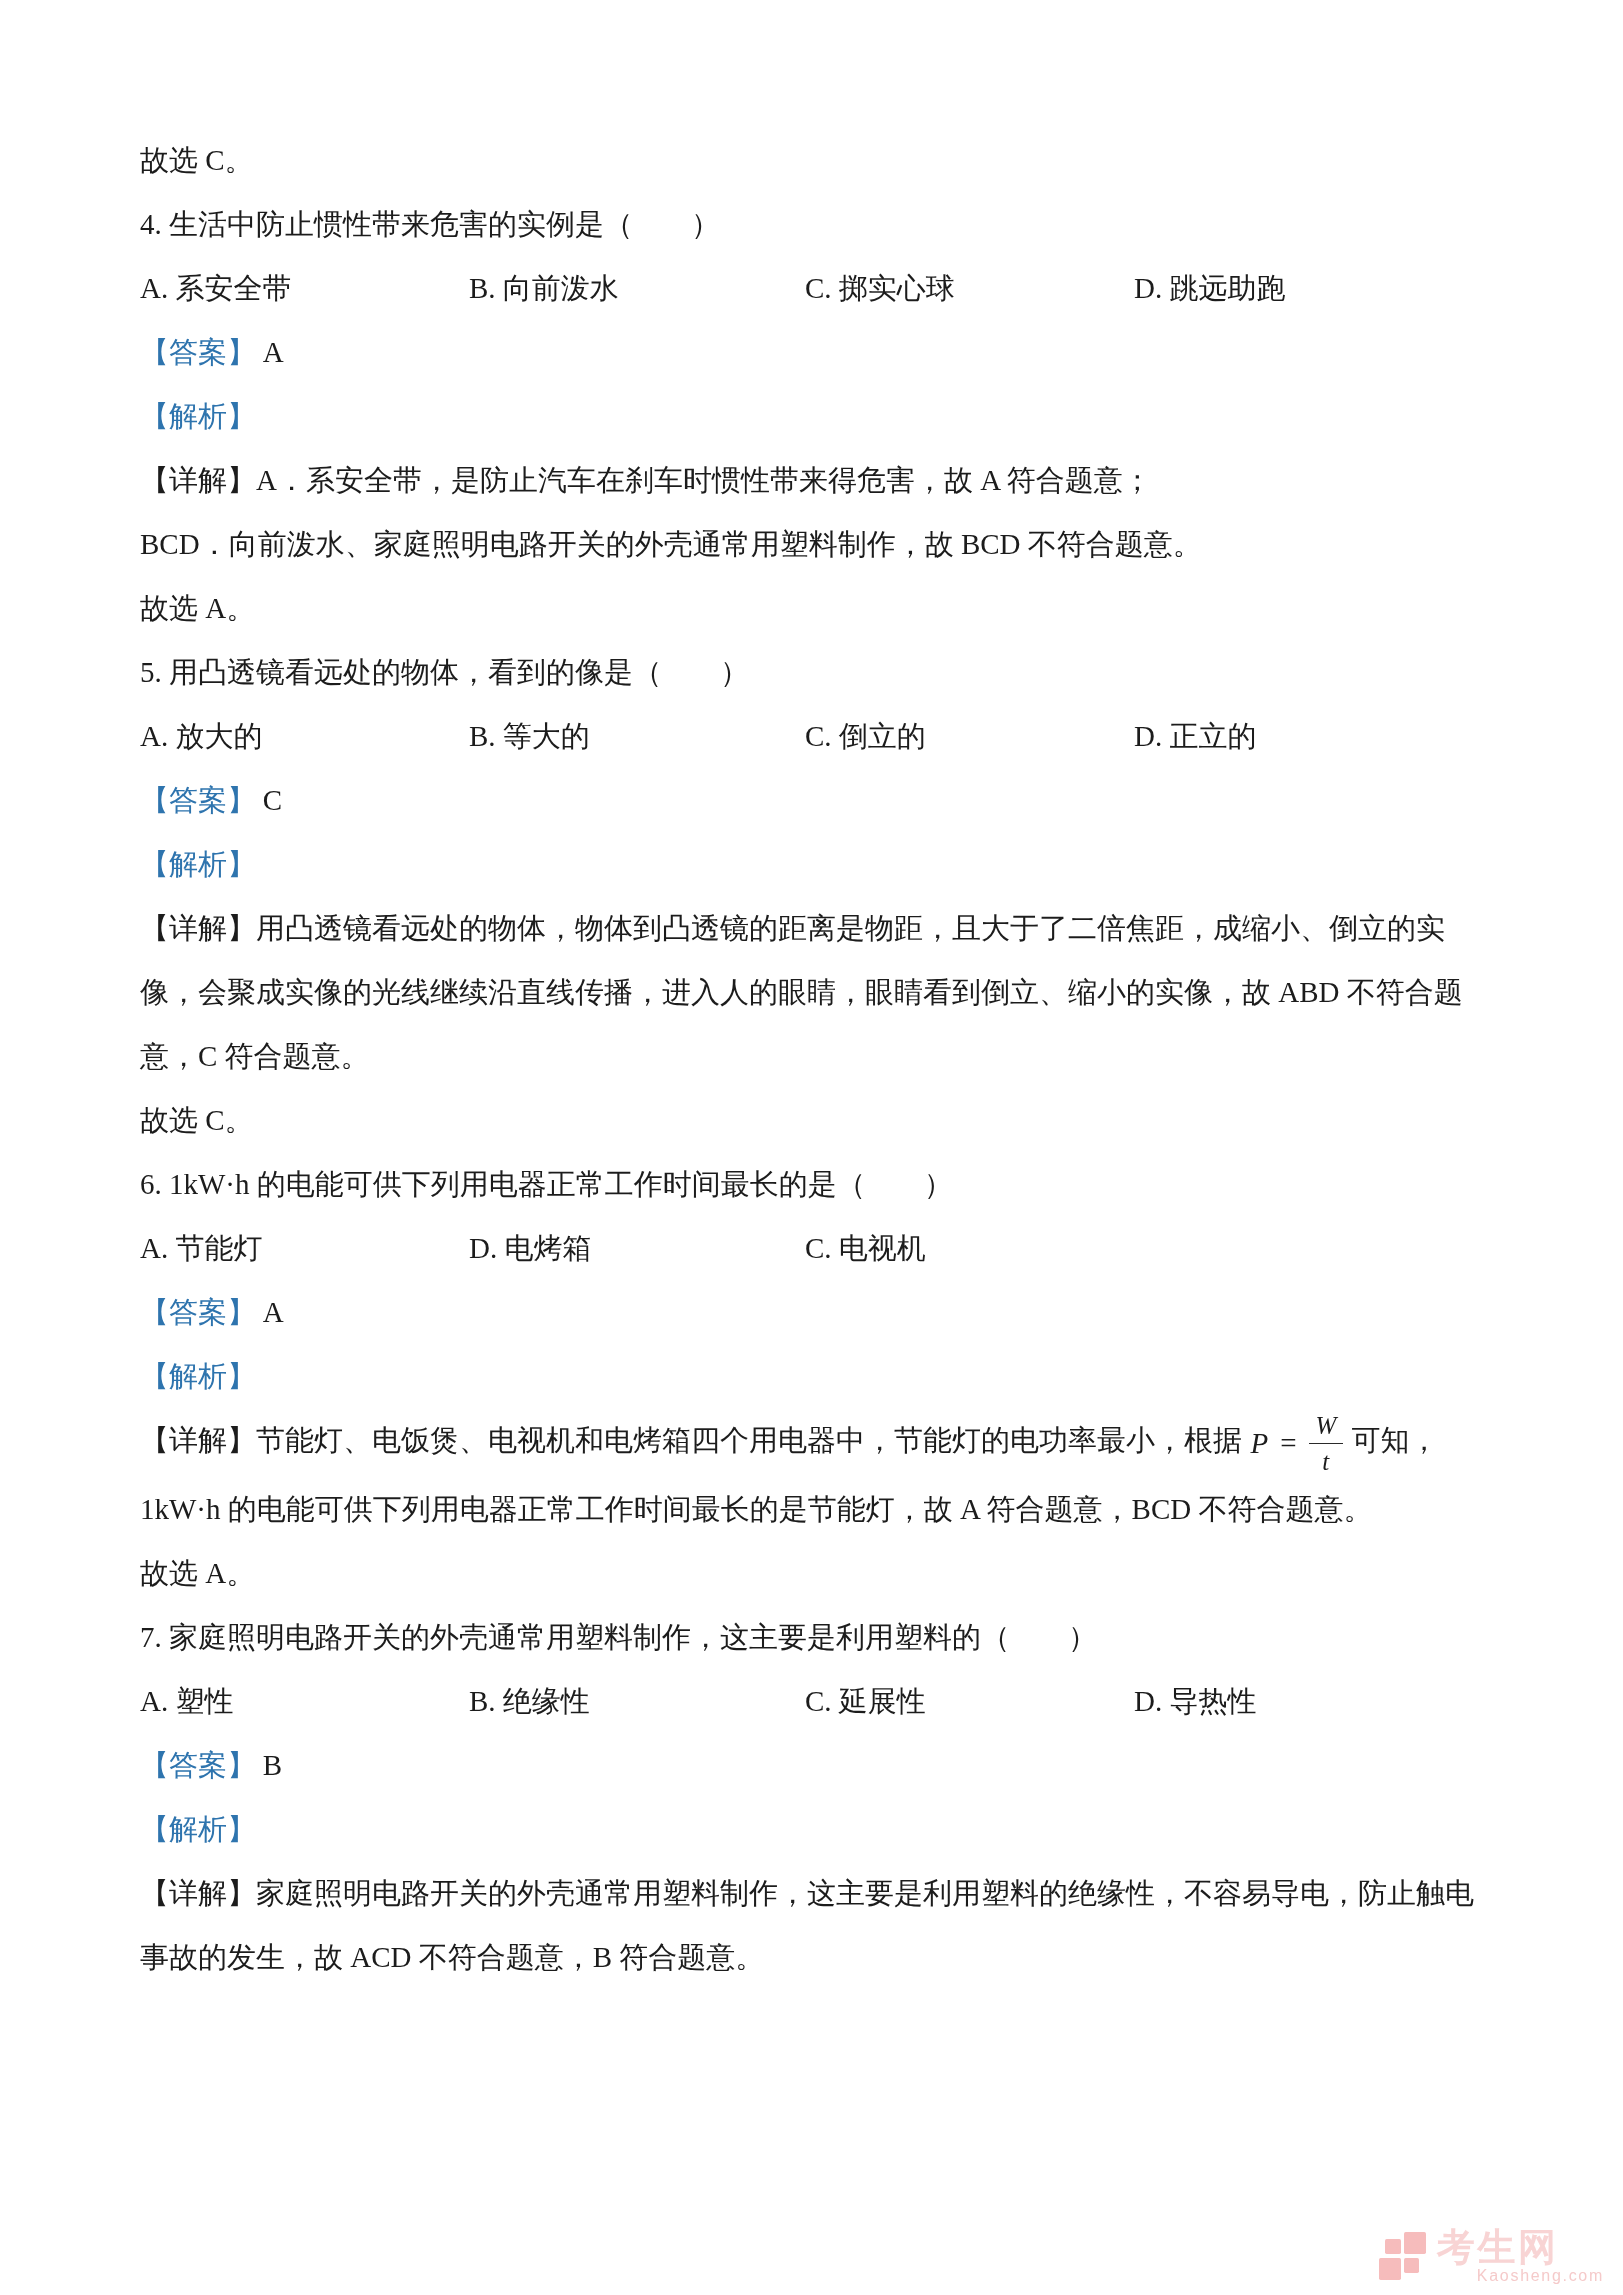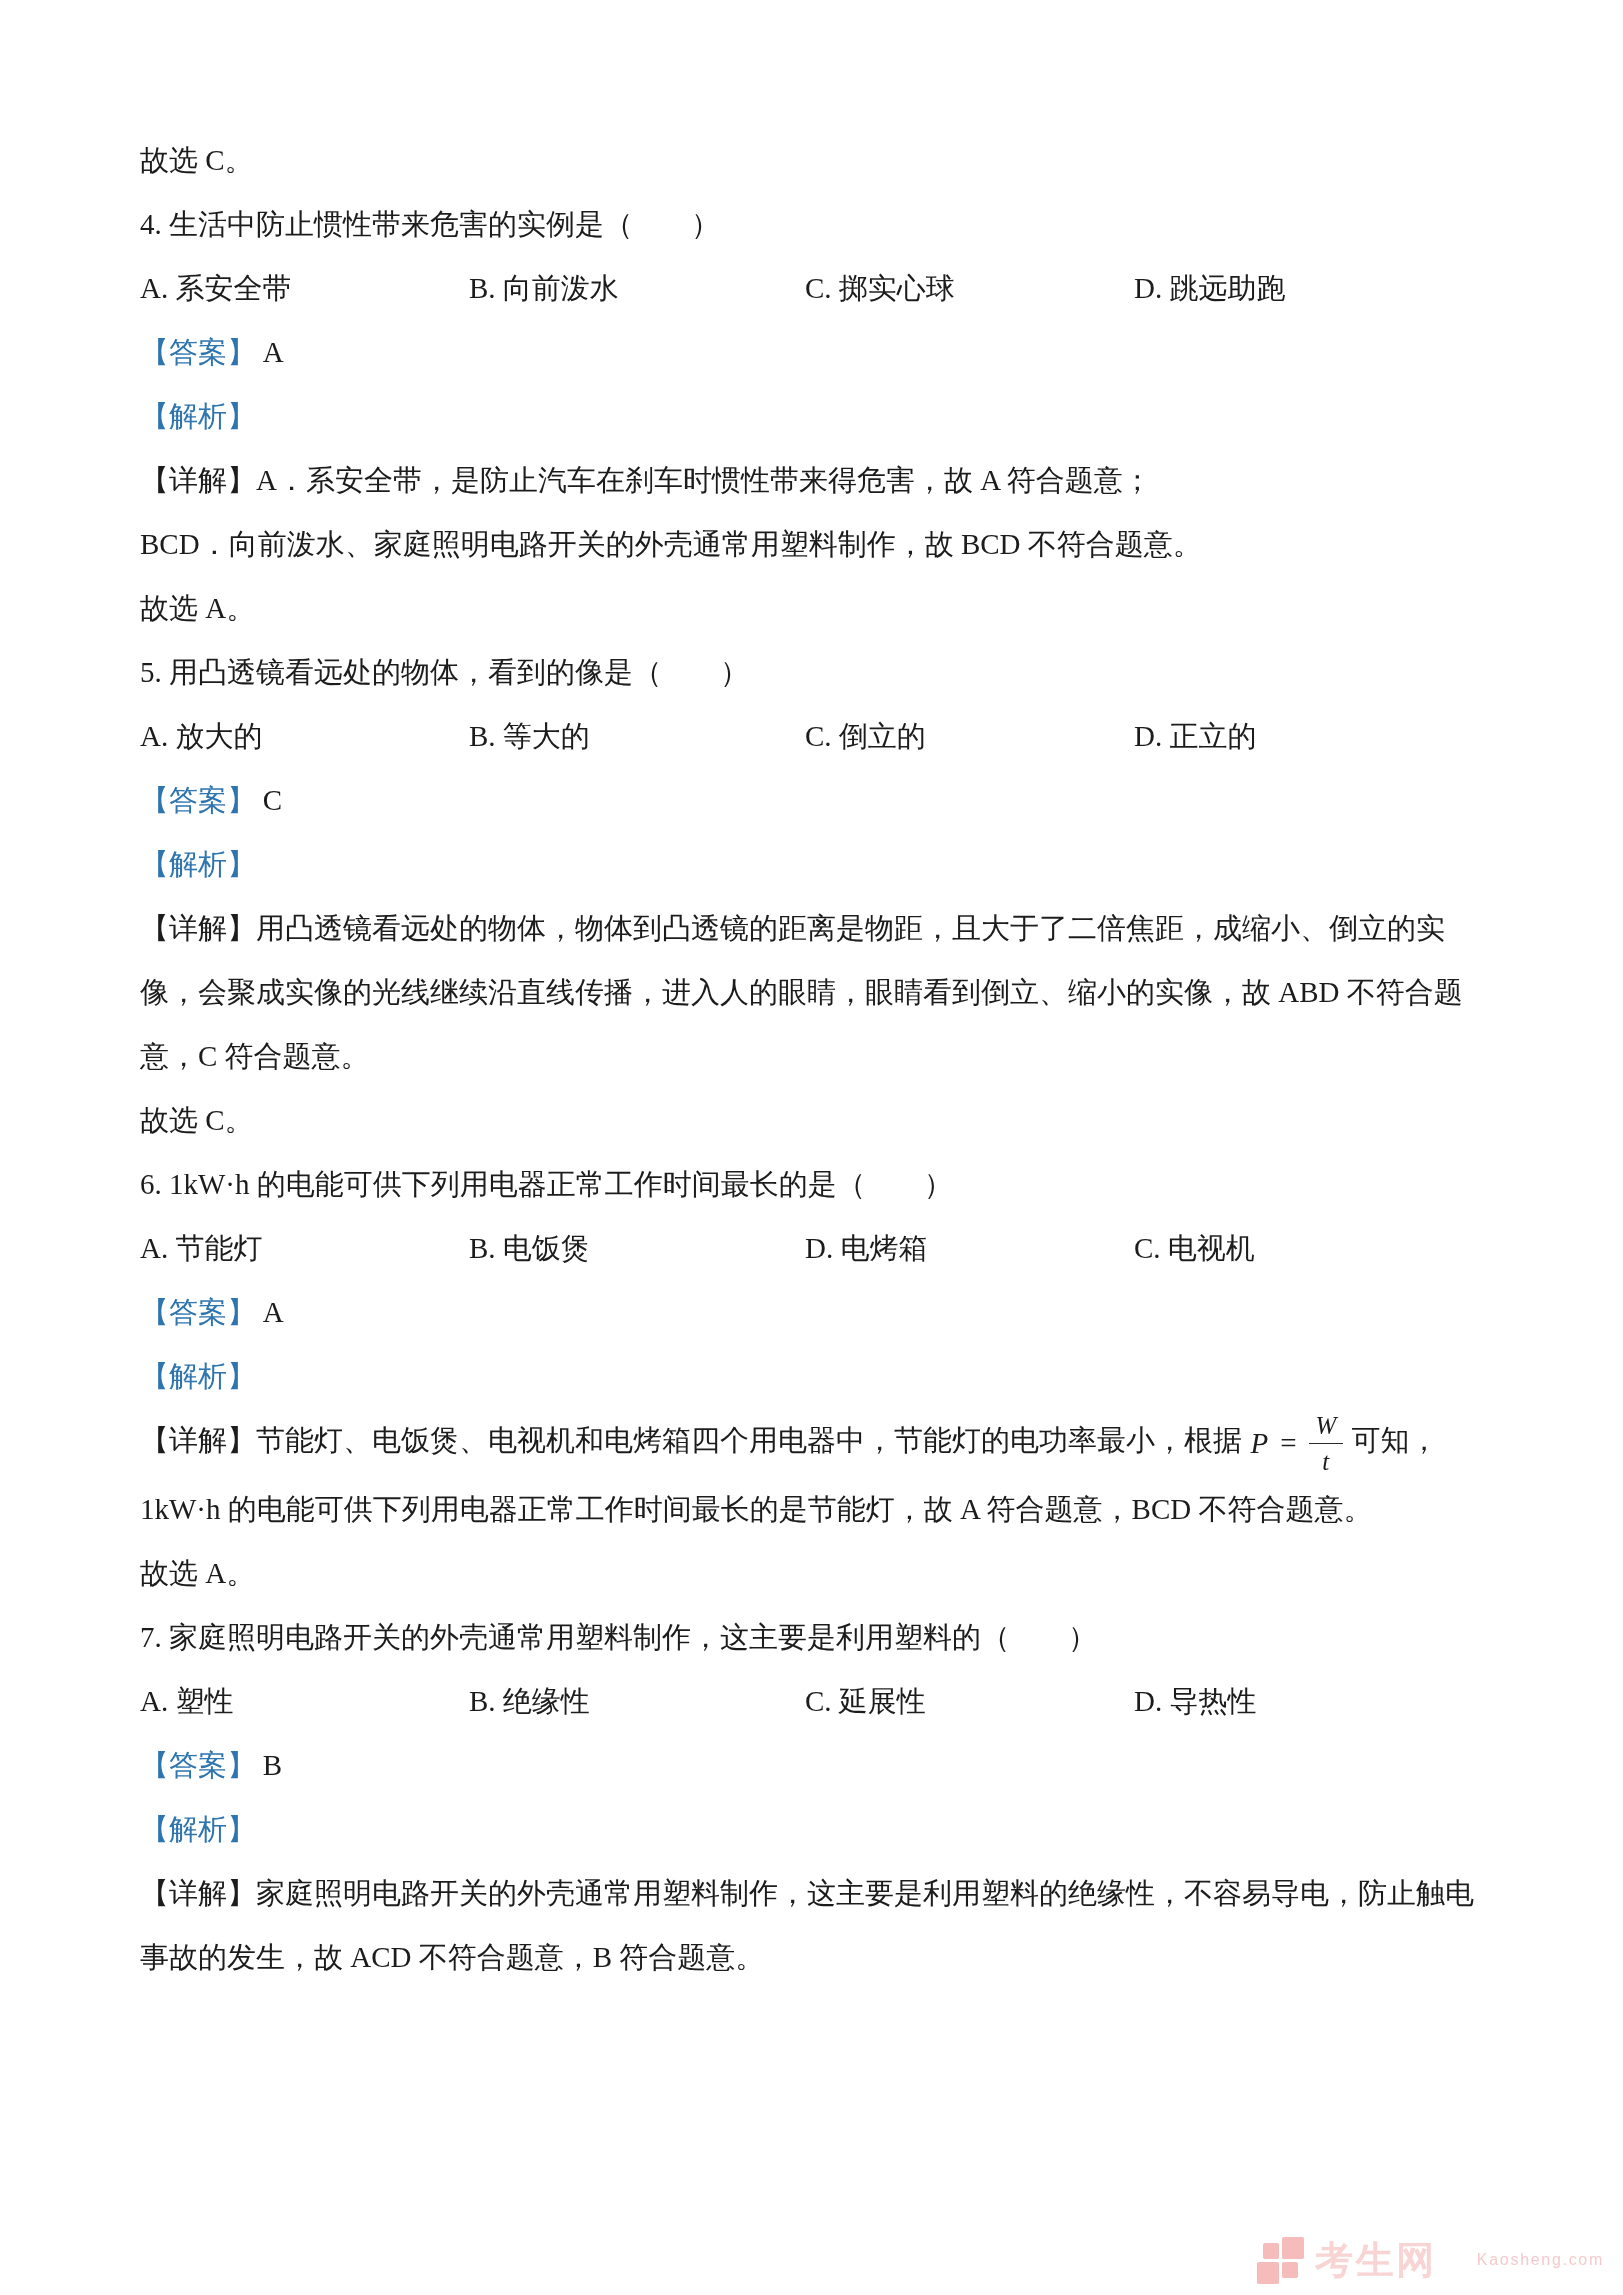--- a/index.html
+++ b/index.html
@@ -61,21 +61,21 @@
   .wm-logo{
     width:48px;height:48px;
     display:grid;
     grid-template-columns:22px 22px;
     grid-template-rows:22px 22px;
     gap:3.4px;
   }
   .wm-logo span{background:#f6bcbc;border-radius:1.7px;}
   .wm-logo .small-tl{width:15.4px;height:15.4px;justify-self:end;align-self:end;}
   .wm-logo .small-br{width:15.4px;height:15.4px;}
-  .wm-text{display:flex;line-height:1.05;align-items:center;}
+  .wm-text{display:flex;flex-direction:column;line-height:1.05;}
   .wm-brand{
     font-size:38px;
     font-weight:bold;
     letter-spacing:2.6px;
     color:#f8d4d4;
   }
   .wm-domain{
     font-family:"Liberation Sans","DejaVu Sans",sans-serif;
     font-size:16px;
     letter-spacing:1.7px;
@@ -126,21 +126,20 @@
     <div class="line">【详解】用凸透镜看远处的物体，物体到凸透镜的距离是物距，且大于了二倍焦距，成缩小、倒立的实</div>
     <div class="line">像，会聚成实像的光线继续沿直线传播，进入人的眼睛，眼睛看到倒立、缩小的实像，故 ABD 不符合题</div>
     <div class="line">意，C 符合题意。</div>
     <div class="line">故选 C。</div>
   </div>
 
   <div>
     <div class="line">6. 1kW·h 的电能可供下列用电器正常工作时间最长的是（　　）</div>
     <div class="options">
       <span>A. 节能灯</span>
-      <span>B. 电饭煲</span>
       <span>D. 电烤箱</span>
       <span>C. 电视机</span>
     </div>
     <div class="line">
       <span class="blue">【答案】</span><span class="ansletter">A</span>
     </div>
     <div class="line">
       <span class="blue">【解析】</span>
     </div>
     <div class="line">

